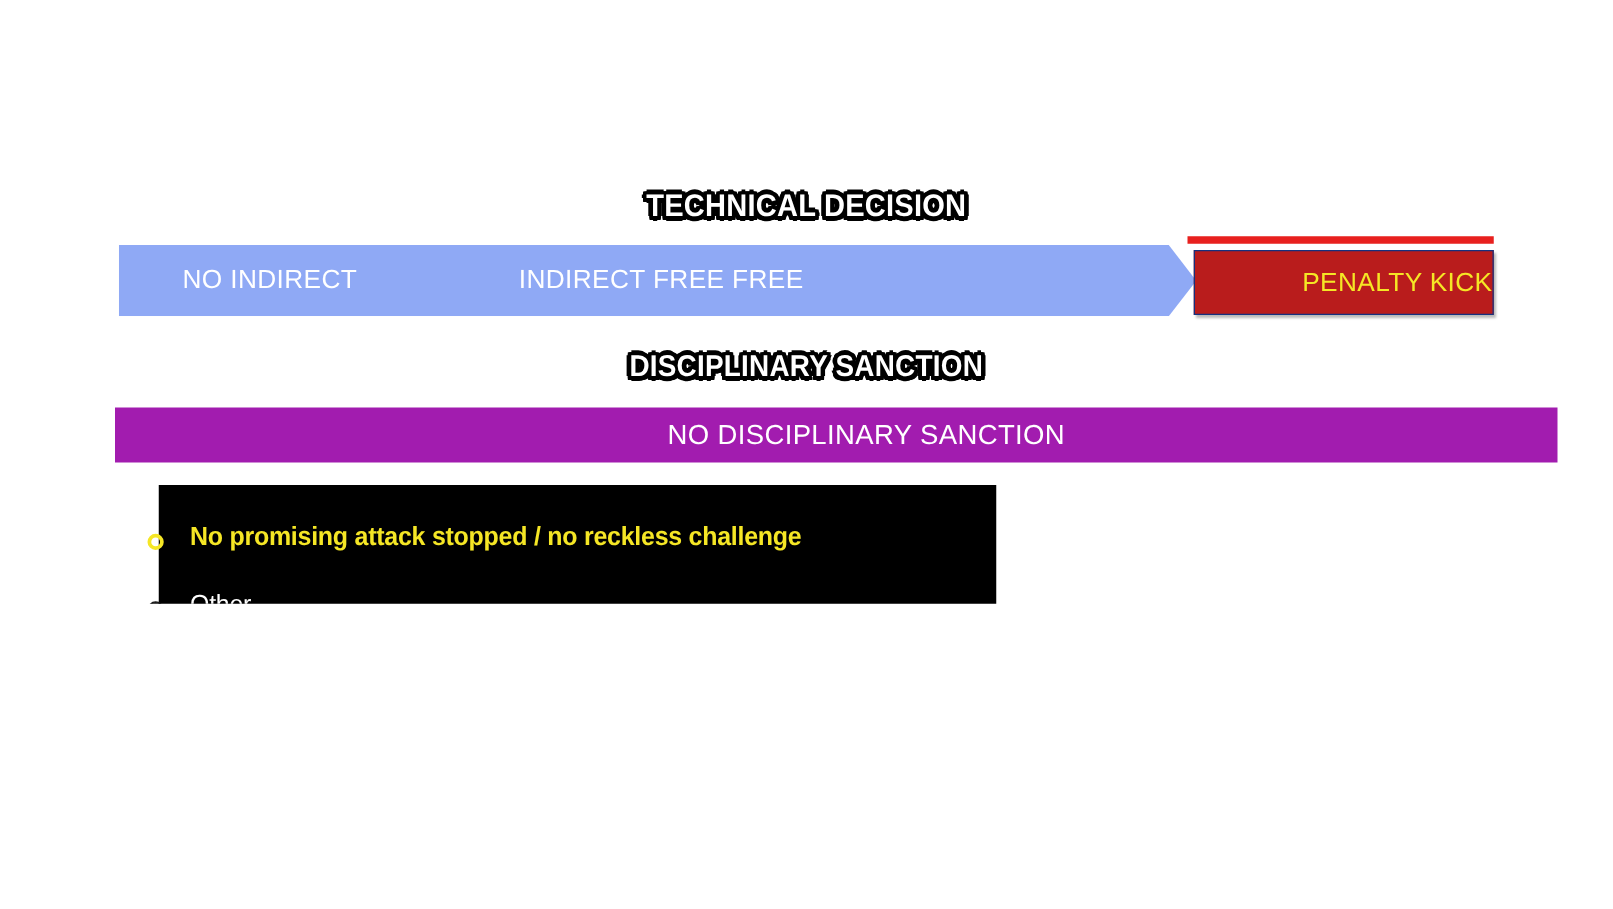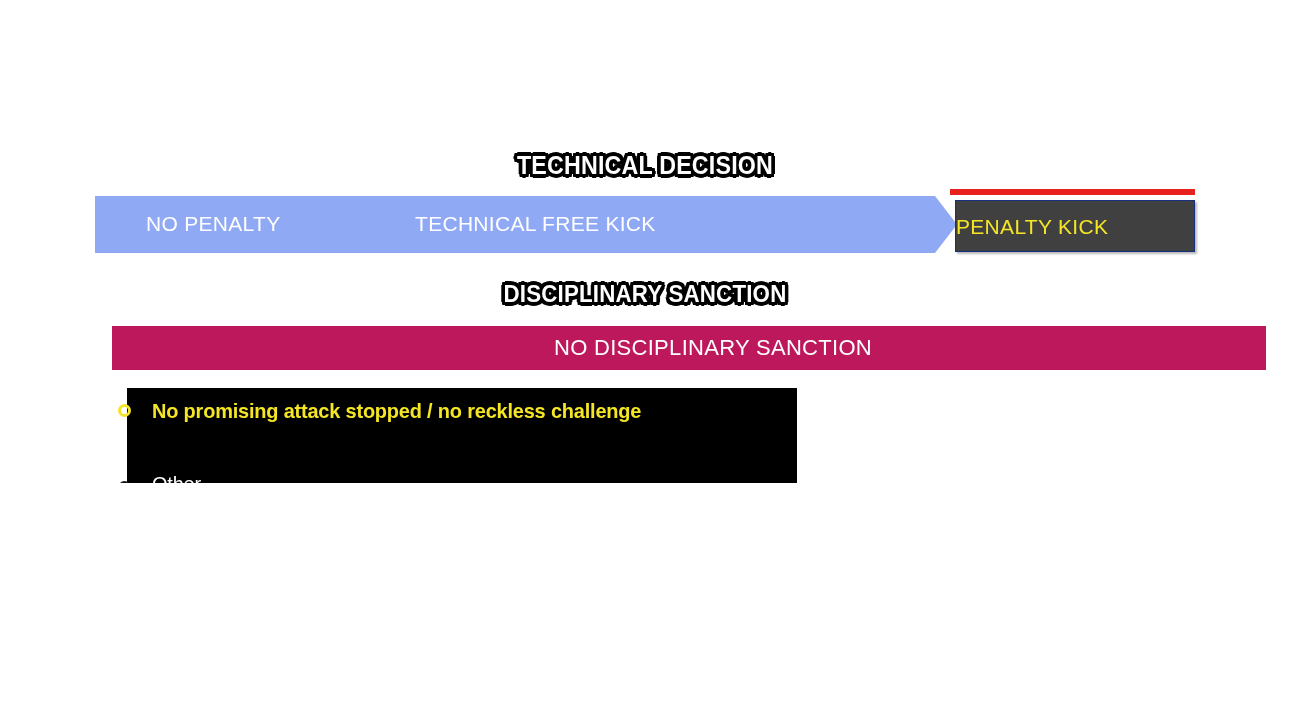--- a/index.html
+++ b/index.html
@@ -96,43 +96,43 @@
     background: #e8201e;
   }
 
   
   .penalty-box {
     position: absolute;
     left: 955px;
     top: 200px;
     width: 238px;
     height: 50px;
-    background: #404040;
+    background: #b91c1c;
     border: 1px solid #15307f;
     display: flex;
     align-items: center;
-    justify-content: flex-start;
+    justify-content: flex-end;
     box-shadow: 2px 2px 2px rgba(0,0,0,0.28);
   }
   .penalty-box span {
     color: #f5e625;
     font-size: 21px;
     letter-spacing: 0.3px;
     white-space: nowrap;
     line-height: 1;
   }
 
   
   .green-bar {
     position: absolute;
-    left: 112px;
+    left: 92px;
     top: 326px;
     width: 1154px;
     height: 44px;
-    background: #be185d;
+    background: #a21caf;
   }
   .green-bar span {
     position: absolute;
     left: 0;
     right: 0;
     top: 11px;
     text-align: center;
     color: #ffffff;
     font-size: 22px;
     letter-spacing: 0.3px;
@@ -164,21 +164,21 @@
   }
 
   .opt-row {
     position: absolute;
     left: 0;
     height: 36px;
     white-space: nowrap;
     display: flex;
     align-items: center;
   }
-  #opt-row-0 { top: 4px; }
+  #opt-row-0 { top: 16px; align-items: flex-end; }
   #opt-row-1 { top: 35px; }
   #opt-row-2 { top: 70px; align-items: flex-end; }
 
   .opt-bullet {
     width: 13px;
     height: 13px;
     border-radius: 50%;
     flex: 0 0 auto;
     margin-left: 6px;
     margin-right: 21px;
@@ -208,22 +208,22 @@
   .opt-text.white  { color: #ffffff; font-weight: 400; }
 </style>
 </head>
 <body>
 
 <div class="stage">
 
   <div class="section-heading" id="technical-decision-heading">TECHNICAL DECISION</div>
 
   <div class="tech-bar">
-    <span class="tech-opt" id="tech-opt-0">NO PENALTY</span>
-    <span class="tech-opt" id="tech-opt-1">TECHNICAL FREE KICK</span>
+    <span class="tech-opt" id="tech-opt-0">NO INDIRECT</span>
+    <span class="tech-opt" id="tech-opt-1">INDIRECT FREE FREE</span>
   </div>
 
   <div class="red-rule"></div>
 
   <div class="penalty-box">
     <span>PENALTY KICK</span>
   </div>
 
   <div class="section-heading" id="disciplinary-sanction-heading">DISCIPLINARY SANCTION</div>
 

